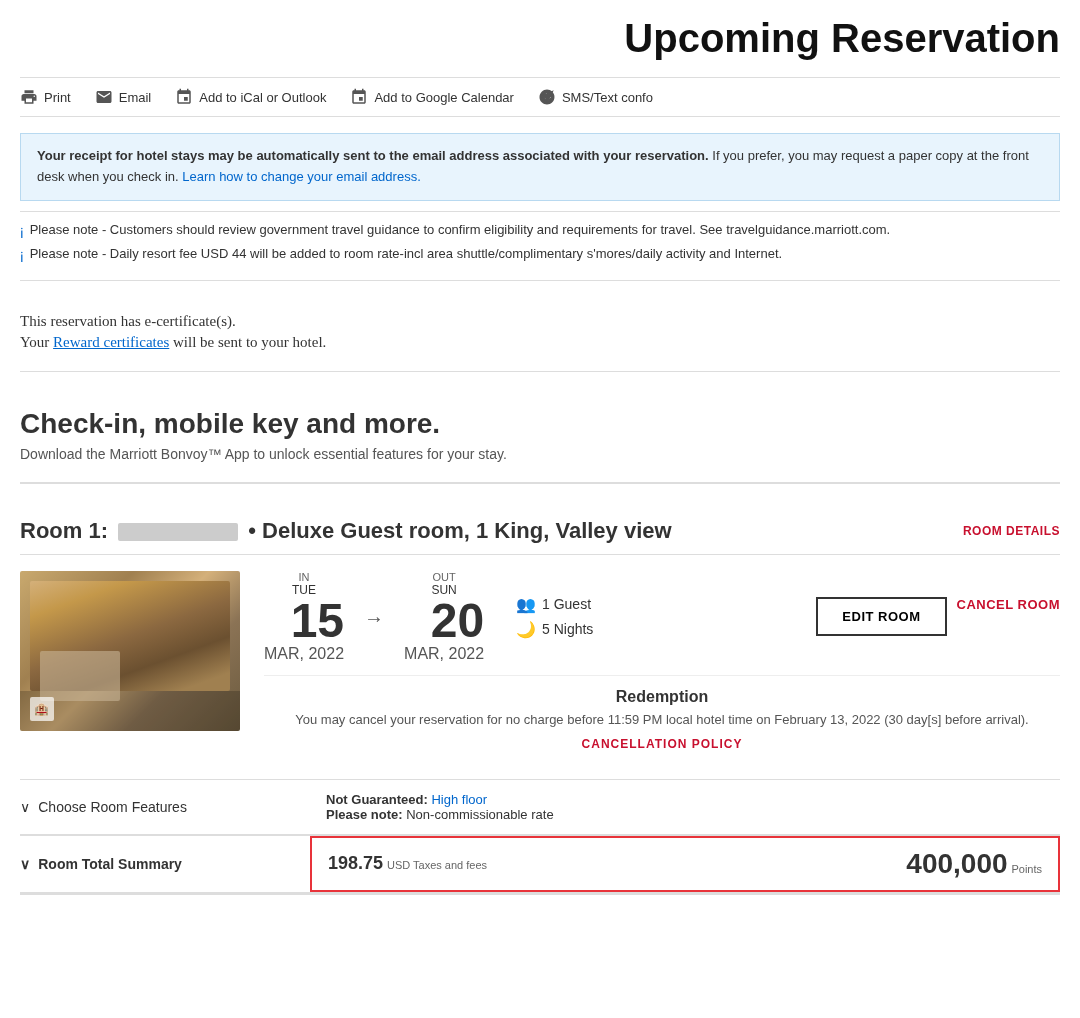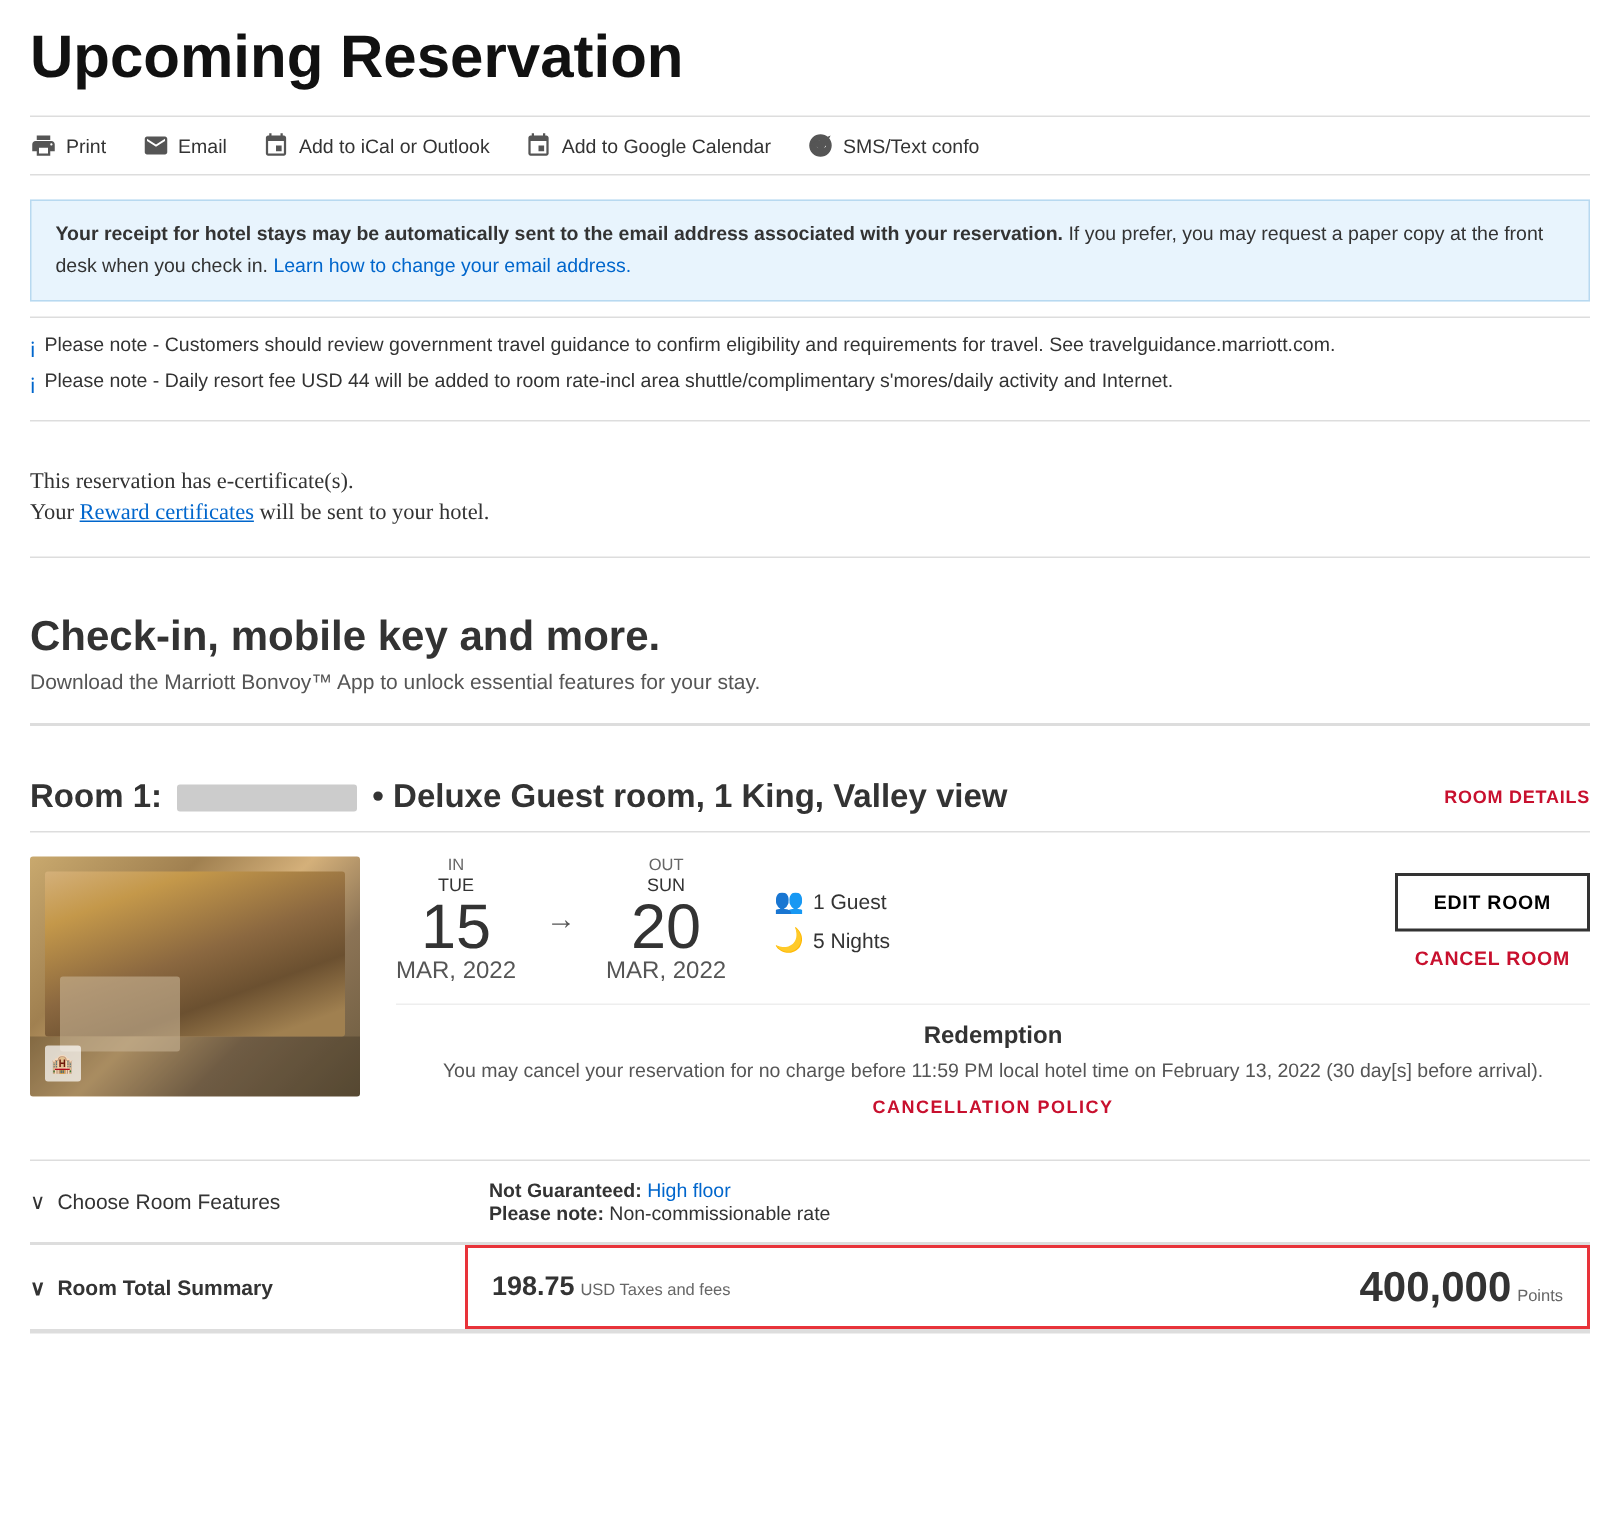--- a/index.html
+++ b/index.html
@@ -14,20 +14,21 @@
     .page-container {
       max-width: 1080px;
       padding: 16px 20px;
     }
 
     h1.page-title {
       font-size: 40px;
       font-weight: 900;
       color: #111;
       margin-bottom: 16px;
+      text-align: right;
     }
 
     .toolbar {
       display: flex;
       align-items: center;
       gap: 24px;
       padding: 10px 0;
       border-top: 1px solid #ddd;
       border-bottom: 1px solid #ddd;
       margin-bottom: 16px;
@@ -198,23 +199,24 @@
       color: #666;
       text-transform: uppercase;
     }
 
     .date-block .day-name {
       font-size: 12px;
       color: #333;
     }
 
     .date-block .day-num {
-      font-size: 42px;
-      font-weight: 400;
+      font-size: 48px;
+      font-weight: 700;
       line-height: 1;
+      text-align: right;
     }
 
     .date-block .month-year {
       font-size: 16px;
       color: #555;
     }
 
     .arrow-icon {
       font-size: 20px;
       color: #555;
@@ -234,22 +236,22 @@
       font-size: 14px;
     }
 
     .guests-nights .item .g-icon {
       color: #888;
       font-size: 16px;
     }
 
     .room-actions {
       display: flex;
-      flex-direction: column;
-      align-items: center;
+      flex-direction: row;
+      align-items: flex-start;
       gap: 10px;
       margin-left: auto;
     }
 
     .edit-room-btn {
       border: 2px solid #333;
       padding: 10px 24px;
       font-size: 13px;
       font-weight: bold;
       cursor: pointer;

